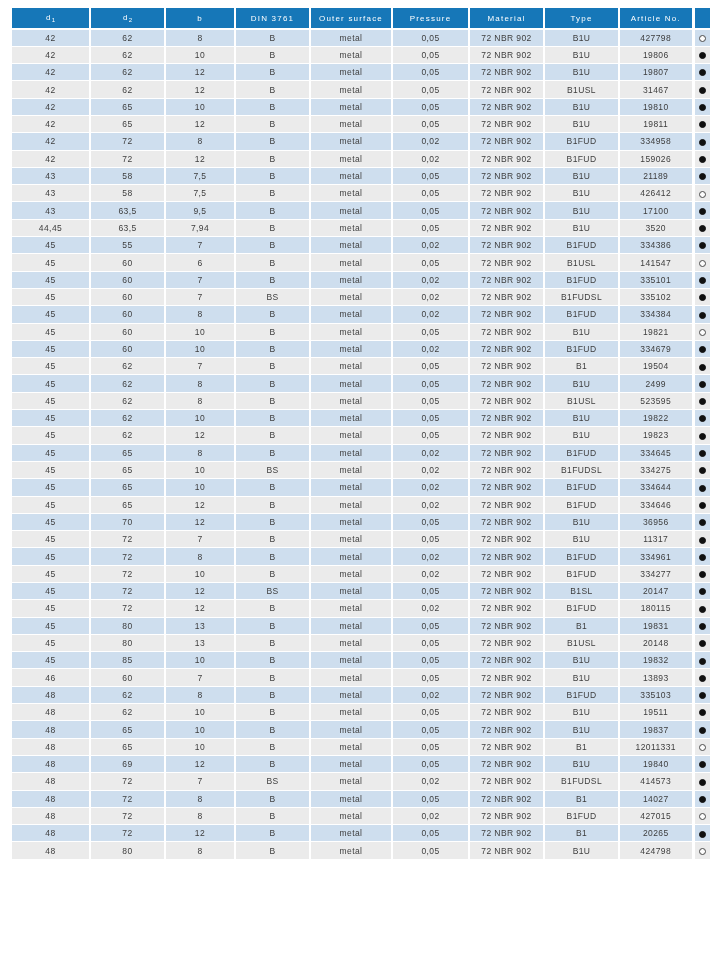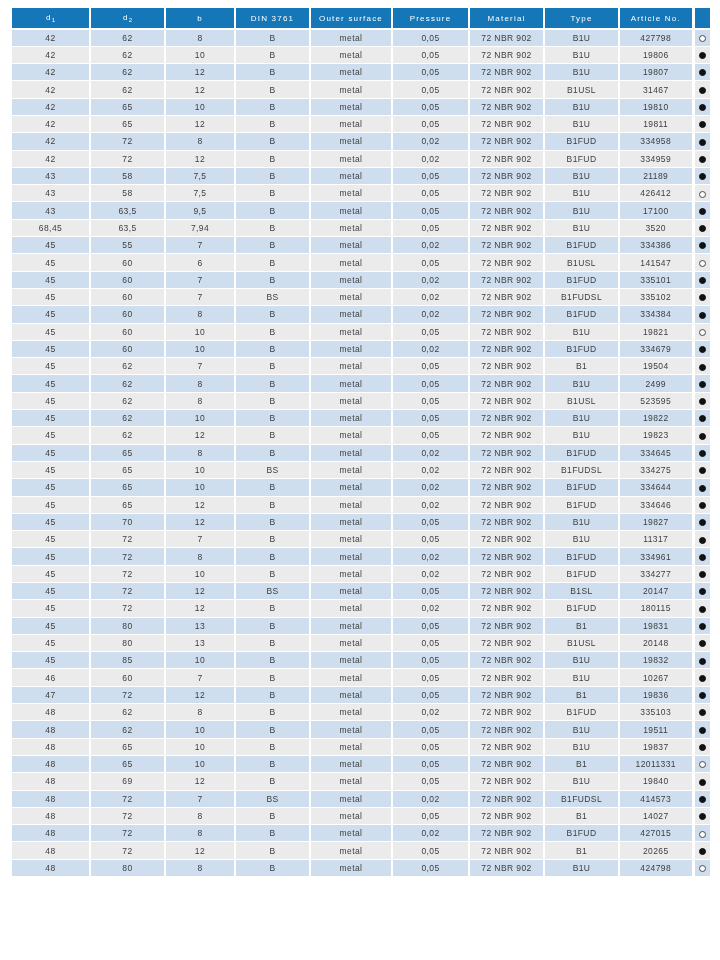--- a/index.html
+++ b/index.html
@@ -199,21 +199,21 @@
         </tr>
         <tr>
           <td>42</td>
           <td>72</td>
           <td>12</td>
           <td>B</td>
           <td>metal</td>
           <td>0,02</td>
           <td>72 NBR 902</td>
           <td>B1FUD</td>
-          <td>334959</td>
+          <td>159026</td>
           <td class="dot-cell"><span class="dot filled"></span></td>
         </tr>
         <tr>
           <td>43</td>
           <td>58</td>
           <td>7,5</td>
           <td>B</td>
           <td>metal</td>
           <td>0,05</td>
           <td>72 NBR 902</td>
@@ -239,21 +239,21 @@
           <td>9,5</td>
           <td>B</td>
           <td>metal</td>
           <td>0,05</td>
           <td>72 NBR 902</td>
           <td>B1U</td>
           <td>17100</td>
           <td class="dot-cell"><span class="dot filled"></span></td>
         </tr>
         <tr>
-          <td>68,45</td>
+          <td>44,45</td>
           <td>63,5</td>
           <td>7,94</td>
           <td>B</td>
           <td>metal</td>
           <td>0,05</td>
           <td>72 NBR 902</td>
           <td>B1U</td>
           <td>3520</td>
           <td class="dot-cell"><span class="dot filled"></span></td>
         </tr>
@@ -451,21 +451,21 @@
         </tr>
         <tr>
           <td>45</td>
           <td>70</td>
           <td>12</td>
           <td>B</td>
           <td>metal</td>
           <td>0,05</td>
           <td>72 NBR 902</td>
           <td>B1U</td>
-          <td>19827</td>
+          <td>36956</td>
           <td class="dot-cell"><span class="dot filled"></span></td>
         </tr>
         <tr>
           <td>45</td>
           <td>72</td>
           <td>7</td>
           <td>B</td>
           <td>metal</td>
           <td>0,05</td>
           <td>72 NBR 902</td>
@@ -559,33 +559,21 @@
         </tr>
         <tr>
           <td>46</td>
           <td>60</td>
           <td>7</td>
           <td>B</td>
           <td>metal</td>
           <td>0,05</td>
           <td>72 NBR 902</td>
           <td>B1U</td>
-          <td>10267</td>
-          <td class="dot-cell"><span class="dot filled"></span></td>
-        </tr>
-        <tr>
-          <td>47</td>
-          <td>72</td>
-          <td>12</td>
-          <td>B</td>
-          <td>metal</td>
-          <td>0,05</td>
-          <td>72 NBR 902</td>
-          <td>B1</td>
-          <td>19836</td>
+          <td>13893</td>
           <td class="dot-cell"><span class="dot filled"></span></td>
         </tr>
         <tr>
           <td>48</td>
           <td>62</td>
           <td>8</td>
           <td>B</td>
           <td>metal</td>
           <td>0,02</td>
           <td>72 NBR 902</td>

